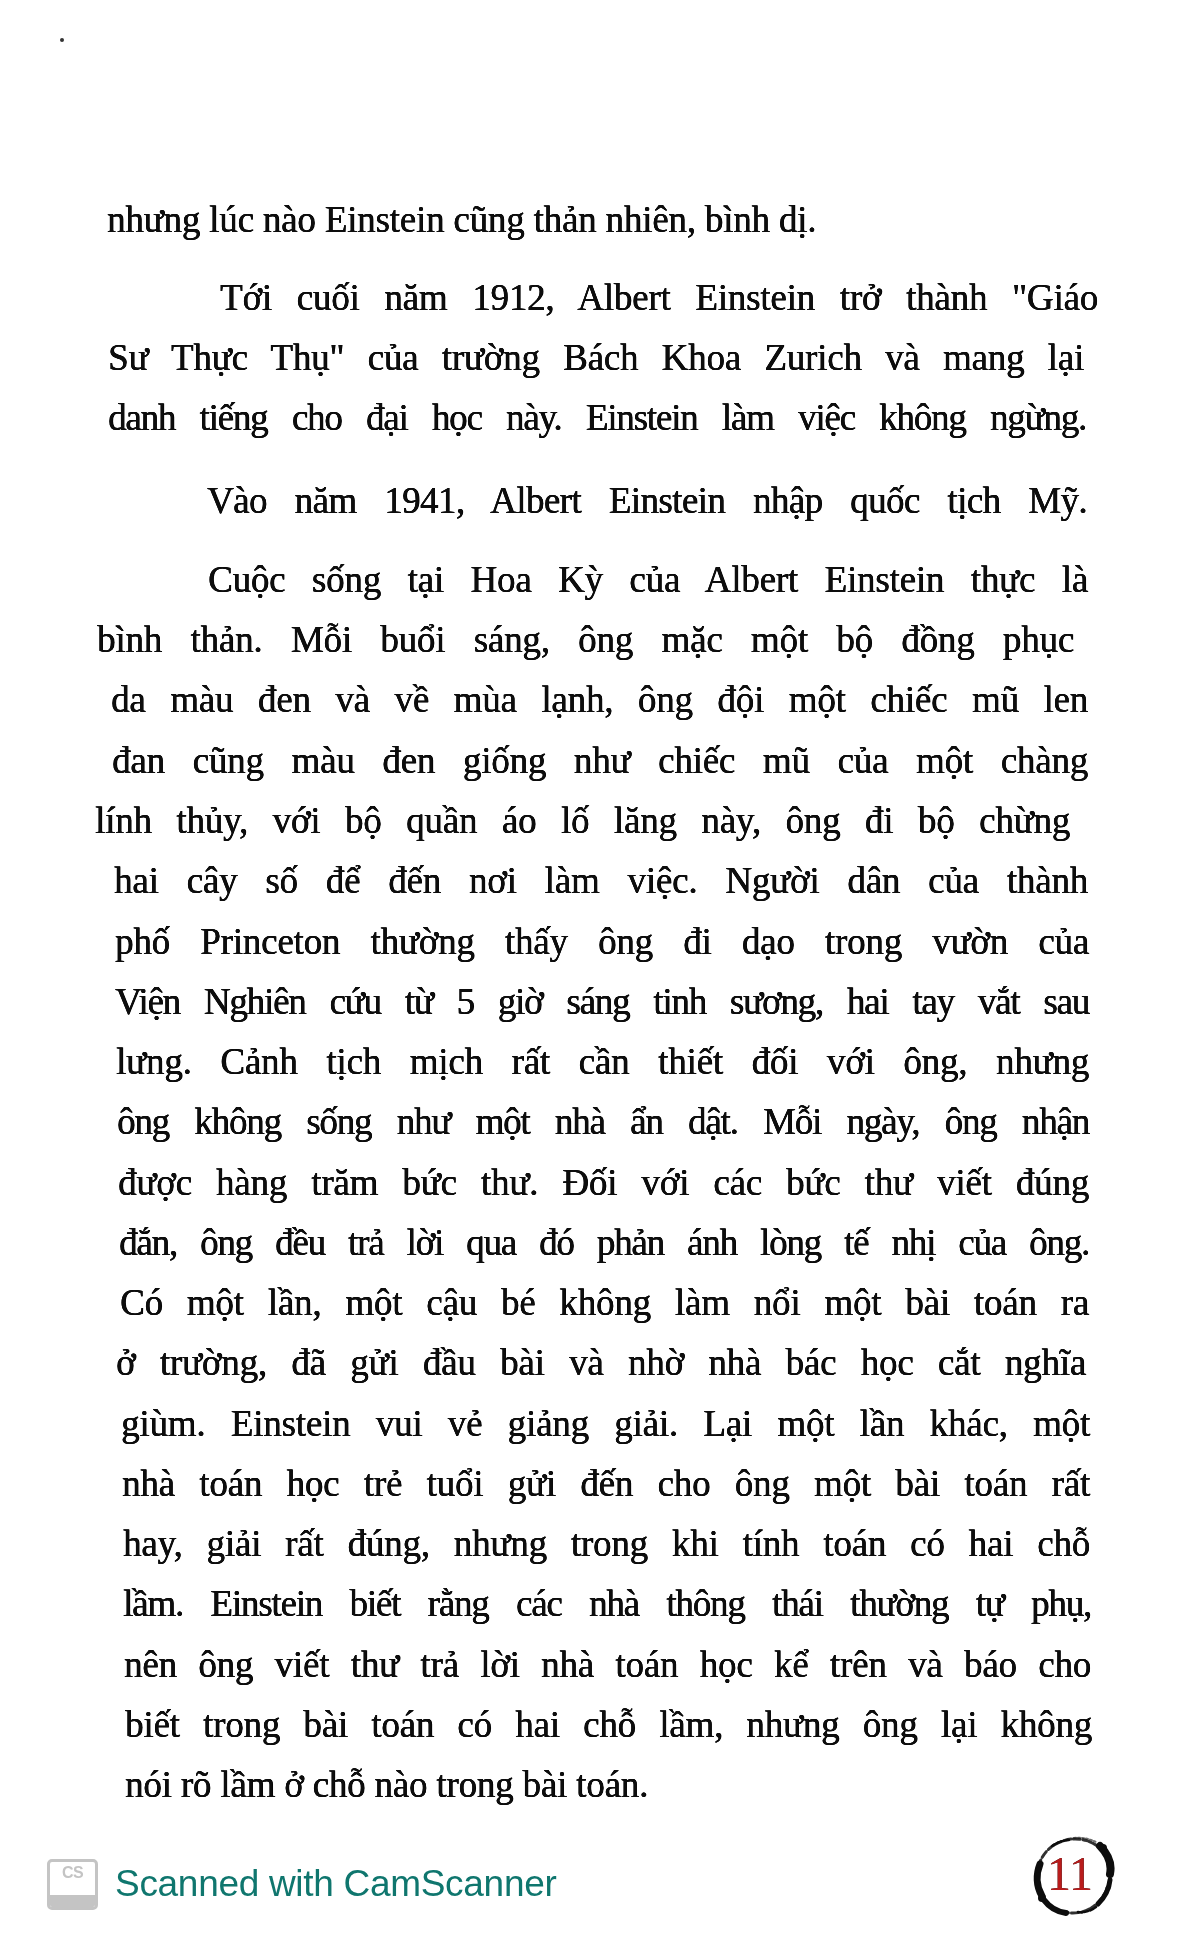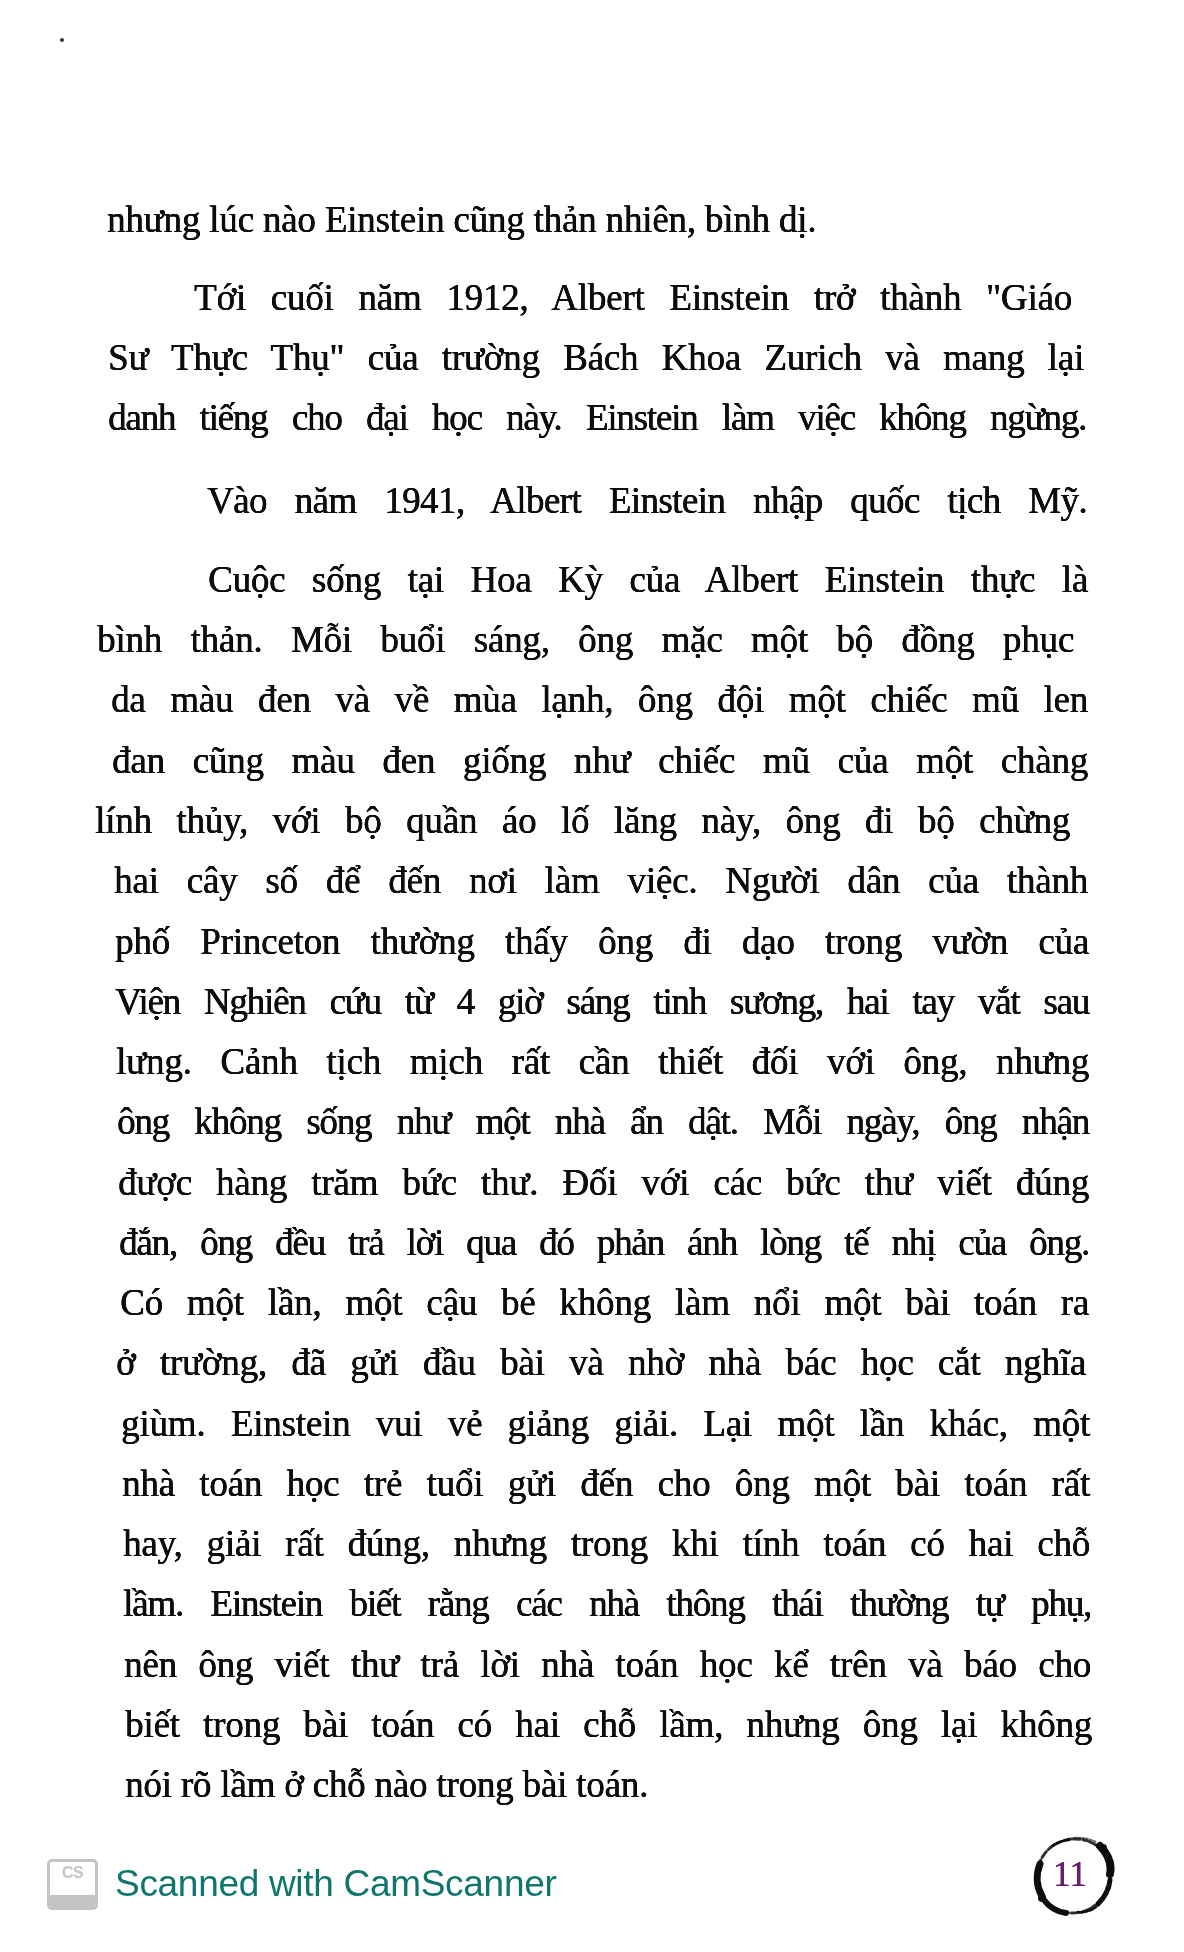--- a/index.html
+++ b/index.html
@@ -98,50 +98,50 @@
   .page-num svg {
     position: absolute;
     left: 0; top: 0;
   }
   .page-num .num {
     position: absolute;
     left: 0; right: 6px;
     top: 18px;
     text-align: center;
     font-family: "Liberation Serif", "DejaVu Serif", serif;
-    font-size: 36px;
+    font-size: 48px;
     line-height: 44px;
-    color: #701a75;
+    color: #b91c1c;
     text-shadow: 0 0 0.5px #000;
   }
 </style>
 </head>
 <body>
 
 <div class="page">
   <div class="speck"></div>
 
   <div>
 
     <div class="line last" style="left:107px; top:190px; width:700px;">nhưng lúc nào Einstein cũng thản nhiên, bình dị.</div>
 
-    <div class="line" style="left:194px; top:268px; width:878px;">Tới cuối năm 1912, Albert Einstein trở thành "Giáo</div>
+    <div class="line" style="left:220px; top:268px; width:878px;">Tới cuối năm 1912, Albert Einstein trở thành "Giáo</div>
     <div class="line" style="left:108px; top:328px; width:976px;">Sư Thực Thụ" của trường Bách Khoa Zurich và mang lại</div>
     <div class="line" style="left:108px; top:388px; width:978px; letter-spacing:-1.2px; word-spacing:-3px;">danh tiếng cho đại học này. Einstein làm việc không ngừng.</div>
 
     <div class="line" style="left:207px; top:471px; width:880px; letter-spacing:-0.6px;">Vào năm 1941, Albert Einstein nhập quốc tịch Mỹ.</div>
 
     <div class="line" style="left:208px; top:550px; width:880px;">Cuộc sống tại Hoa Kỳ của Albert Einstein thực là</div>
     <div class="line" style="left:97px; top:610px; width:977px;">bình thản. Mỗi buổi sáng, ông mặc một bộ đồng phục</div>
     <div class="line" style="left:111px; top:670px; width:977px;">da màu đen và về mùa lạnh, ông đội một chiếc mũ len</div>
     <div class="line" style="left:112px; top:731px; width:976px;">đan cũng màu đen giống như chiếc mũ của một chàng</div>
     <div class="line" style="left:95px; top:791px; width:975px;">lính thủy, với bộ quần áo lố lăng này, ông đi bộ chừng</div>
     <div class="line" style="left:114px; top:851px; width:974px;">hai cây số để đến nơi làm việc. Người dân của thành</div>
     <div class="line" style="left:115px; top:912px; width:974px;">phố Princeton thường thấy ông đi dạo trong vườn của</div>
-    <div class="line" style="left:115px; top:972px; width:974px; letter-spacing:-1.2px; word-spacing:-3px;">Viện Nghiên cứu từ 4 giờ sáng tinh sương, hai tay vắt sau</div>
+    <div class="line" style="left:115px; top:972px; width:974px; letter-spacing:-1.2px; word-spacing:-3px;">Viện Nghiên cứu từ 5 giờ sáng tinh sương, hai tay vắt sau</div>
     <div class="line" style="left:116px; top:1032px; width:973px;">lưng. Cảnh tịch mịch rất cần thiết đối với ông, nhưng</div>
     <div class="line" style="left:117px; top:1092px; width:972px; letter-spacing:-1.2px; word-spacing:-3px;">ông không sống như một nhà ẩn dật. Mỗi ngày, ông nhận</div>
     <div class="line" style="left:118px; top:1153px; width:971px;">được hàng trăm bức thư. Đối với các bức thư viết đúng</div>
     <div class="line" style="left:119px; top:1213px; width:970px; letter-spacing:-1.2px; word-spacing:-3px;">đắn, ông đều trả lời qua đó phản ánh lòng tế nhị của ông.</div>
     <div class="line" style="left:120px; top:1273px; width:969px;">Có một lần, một cậu bé không làm nổi một bài toán ra</div>
     <div class="line" style="left:116px; top:1333px; width:970px;">ở trường, đã gửi đầu bài và nhờ nhà bác học cắt nghĩa</div>
     <div class="line" style="left:121px; top:1394px; width:969px;">giùm. Einstein vui vẻ giảng giải. Lại một lần khác, một</div>
     <div class="line" style="left:122px; top:1454px; width:968px;">nhà toán học trẻ tuổi gửi đến cho ông một bài toán rất</div>
     <div class="line" style="left:123px; top:1514px; width:967px;">hay, giải rất đúng, nhưng trong khi tính toán có hai chỗ</div>
     <div class="line" style="left:123px; top:1574px; width:968px; letter-spacing:-1.2px; word-spacing:-3px;">lầm. Einstein biết rằng các nhà thông thái thường tự phụ,</div>

